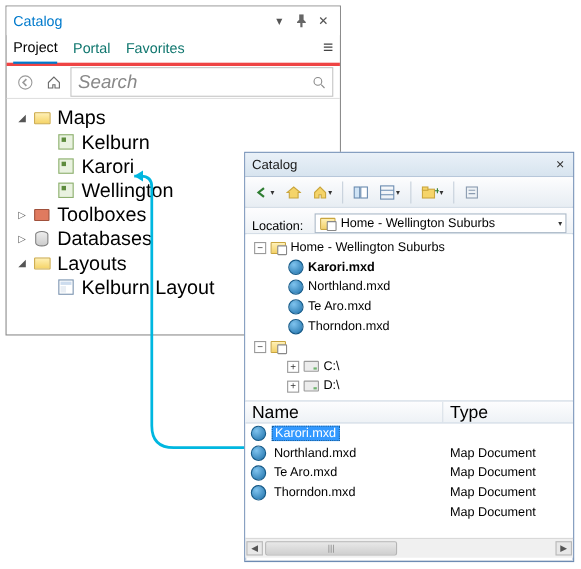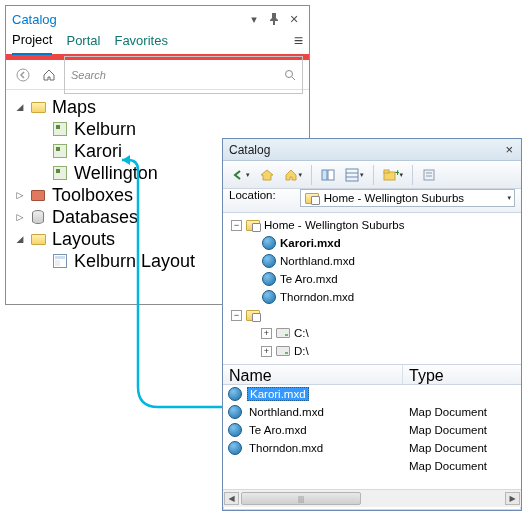--- a/index.html
+++ b/index.html
@@ -31,41 +31,41 @@
   }
   .pane1-title { color: #007acc; font-size: 13px; flex: 1; }
   .hdr-icon {
     width: 18px; height: 18px; display: inline-flex;
     align-items: center; justify-content: center;
     color: #555; font-size: 11px; margin-left: 2px;
   }
   .pane1-tabs {
     height: 28px; display: flex; align-items: flex-end;
     padding: 0 6px; gap: 14px;
-    border-bottom: 6px solid #ef4444;
+    border-bottom: 3px solid #ef4444;
   }
   .tab { color: #0f766e; font-size: 13px; padding: 4px 0 6px; cursor: pointer; }
   .tab.active { color: #000; border-bottom: 2px solid #007acc; margin-bottom: -1px; }
   .tabs-spacer { flex: 1; }
   .menu-icon { font-size: 16px; color: #444; padding-bottom: 4px; }
   .pane1-search {
     height: 30px; display: flex; align-items: center;
     padding: 3px 6px; gap: 4px;
     border-bottom: 1px solid #e0e0e0;
   }
   .sbtn {
     width: 22px; height: 22px; display: flex; align-items: center; justify-content: center;
     border: 1px solid transparent;
     color: #666;
   }
   .search-box {
-    flex: 1; height: 38px; border: 1px solid #c5c5c5;
+    flex: 1; height: 27px; border: 1px solid #c5c5c5;
     display: flex; align-items: center; padding: 0 6px; gap: 6px;
     color: #888; font-style: italic;
-    font-size: 11px;
+    font-size: 17px;
   }
   .search-box .mag { font-style: normal; color: #888; }
   .pane1-tree { padding: 6px 4px; }
   .node { display: flex; align-items: center; height: 22px; gap: 4px; padding-left: 4px; }
   .toggle { width: 12px; text-align: center; color: #555; font-size: 9px; }
   .node .lbl { padding-left: 2px; font-size: 18px; color: #000000; }
   .child { padding-left: 22px; }
   .child .node { }
   .icon-box { width: 16px; height: 16px; display: inline-flex; align-items: center; justify-content: center; }
   
@@ -106,21 +106,21 @@
     display: flex; align-items: center; padding: 0 4px; gap: 2px;
   }
   .tb-btn {
     height: 22px; min-width: 22px; padding: 0 3px;
     display: flex; align-items: center; justify-content: center;
     border: 1px solid transparent; border-radius: 2px;
   }
   .tb-sep { width:1px; height:20px; background:#c6d0db; margin: 0 3px; }
   .dd { font-size: 7px; color: #333; margin-left: 1px; }
   .pane2-loc {
-    height: 24px; display: flex; align-items: flex-start; gap: 24px;
+    height: 24px; display: flex; align-items: flex-end; gap: 10px;
     padding: 0 6px;
     background: linear-gradient(#fdfdfe,#eef2f6);
     border-bottom: 1px solid #cbd6e2;
   }
   .pane2-loc .loc-field {
     flex: 1; height: 18px; border: 1px solid #aab8c7;
     background: #fff; display: flex; align-items: center;
     padding: 0 3px; gap: 4px; font-size: 11.5px;
   }
   .pane2-loc .loc-lbl { font-size: 11.5px; }

